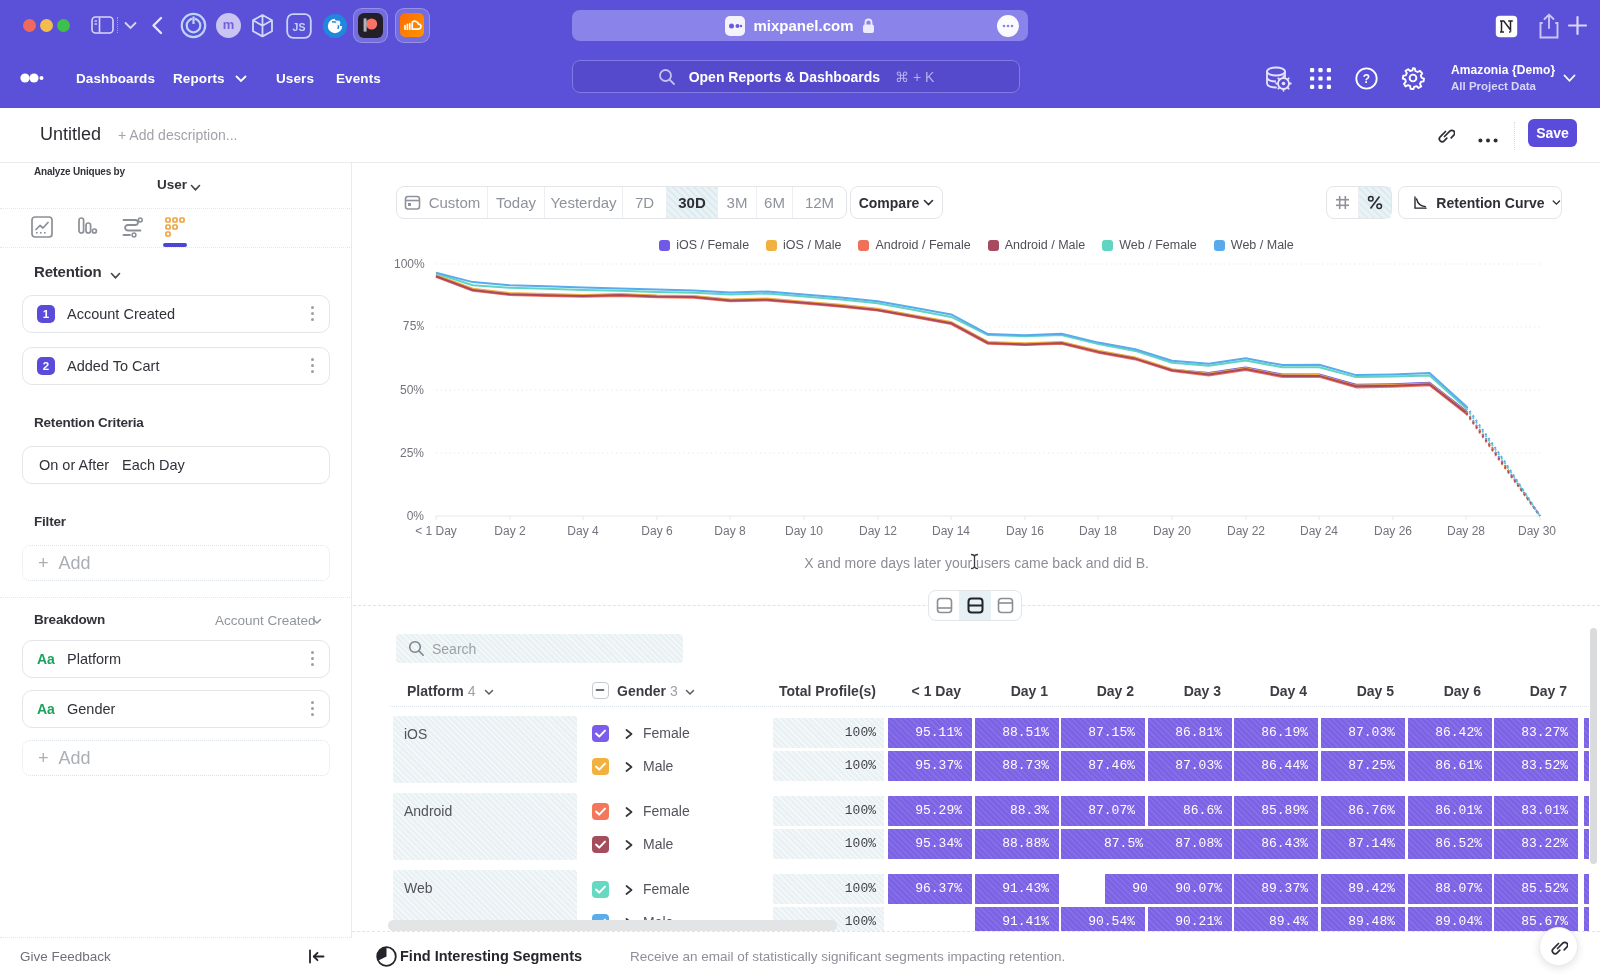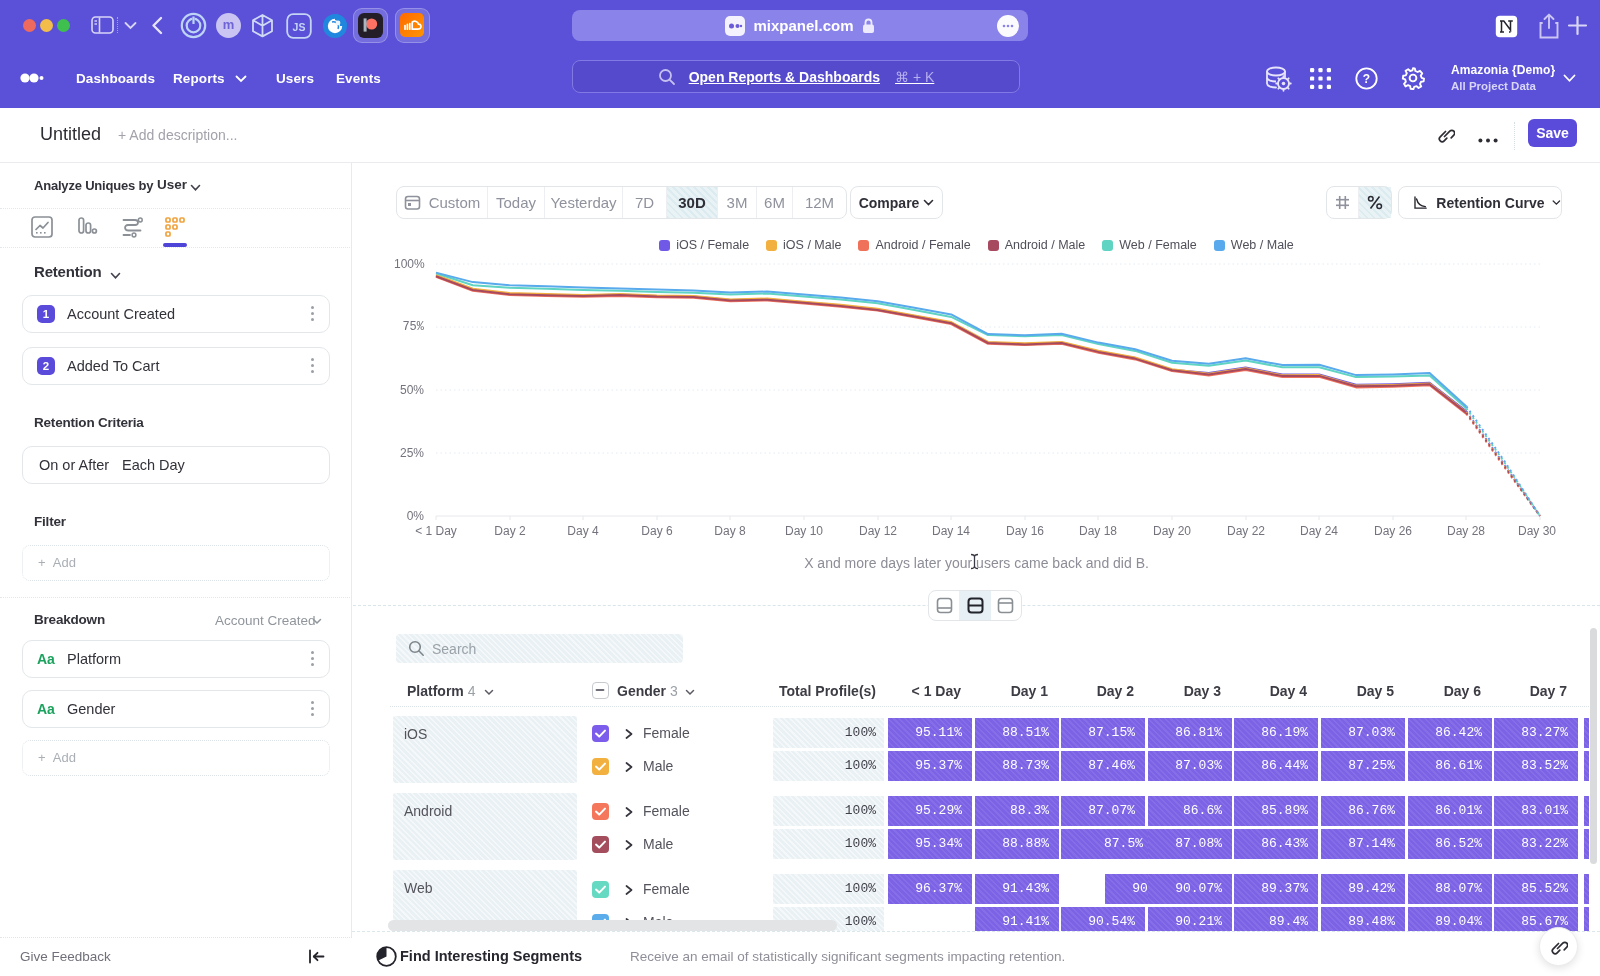--- a/index.html
+++ b/index.html
@@ -5,33 +5,33 @@
 * { margin:0; padding:0; box-sizing:border-box; }
 html,body { width:1600px; height:976px; overflow:hidden; }
 body { font-family:"Liberation Sans", sans-serif; background:#fff; position:relative; }
 .abs { position:absolute; }
 
 .chrome { position:absolute; left:0; top:0; width:1600px; height:52px; background:#5a51d8; }
 .tl { position:absolute; width:13px; height:13px; border-radius:50%; top:19px; }
 .navbar { position:absolute; left:0; top:52px; width:1600px; height:56px; background:#5a51d8; }
 .navlink { position:absolute; top:19px; color:#fff; font-size:13.5px; font-weight:700; letter-spacing:.1px; }
 .urlpill { position:absolute; left:572px; top:10px; width:456px; height:31px; background:#8a83e9; border-radius:8px; display:flex; align-items:center; justify-content:center; color:#fff; font-size:15px; font-weight:700; }
-.searchpill { position:absolute; left:572px; top:8px; width:448px; height:33px; background:#544acb; border:1px solid #8279e4; border-radius:8px; display:flex; align-items:center; justify-content:center; color:#fff; font-size:14px; font-weight:700;text-decoration:underline; }
+.searchpill { position:absolute; left:572px; top:8px; width:448px; height:33px; background:#544acb; border:1px solid #8279e4; border-radius:8px; display:flex; align-items:center; justify-content:center; color:#fff; font-size:14px; font-weight:700; }
 
 .pagehead { position:absolute; left:0; top:108px; width:1600px; height:55px; background:#fff; border-bottom:1px solid #e9ebee; }
 .savebtn { position:absolute; left:1528px; top:11px; width:49px; height:28px; background:#5b4bdb; border-radius:6px; color:#fff; font-size:14px; font-weight:700; text-align:center; line-height:28px; }
 
 .sidebar { position:absolute; left:0; top:163px; width:352px; height:813px; background:#fff; border-right:1px solid #e7ebee; }
 .sb-h { position:absolute; left:34px; font-size:13.5px; font-weight:700; color:#32323a; letter-spacing:-0.2px; }
 .card { position:absolute; left:22px; width:308px; border:1px solid #e3e7ea; border-radius:10px; background:#fff; }
 .kebab { position:absolute; right:14px; top:50%; margin-top:-8px; width:4px; height:16px; }
 .kebab i { display:block; width:3.2px; height:3.2px; border-radius:50%; background:#9aa0a6; margin:0 0 2.6px 0; }
 .badge { position:absolute; left:14px; top:50%; margin-top:-9px; width:18px; height:18px; border-radius:5px; background:#5b4bdb; color:#fff; font-size:11.5px; font-weight:700; text-align:center; line-height:18px; }
 .cardlabel { position:absolute; left:44px; top:50%; margin-top:-9px; font-size:14.5px; color:#32323a; line-height:18px; }
-.addbox { position:absolute; left:22px; width:308px; height:36px; border:1.5px dotted #dde3e7; border-radius:8px; color:#a9afb5; font-size:13px; line-height:34px; padding-left:15px; }
+.addbox { position:absolute; left:22px; width:308px; height:36px; border:1.5px dotted #dde3e7; border-radius:8px; color:#a9afb5; font-size:18px; line-height:34px; padding-left:15px; }
 
 .main { position:absolute; left:353px; top:163px; width:1247px; height:813px; background:#fff; }
 .seg { position:absolute; top:23px; height:33px; border:1px solid #e3e6e9; border-radius:8px; background:#fff; display:flex; }
 .seg .c { height:100%; display:flex; align-items:center; justify-content:center; color:#8f929c; font-size:15px; border-right:1px solid #eceef1; }
 .seg .c:last-child { border-right:none; }
 .seg .active { background:#e9f3f6; background-image:repeating-linear-gradient(45deg, rgba(193,220,229,0.35) 0 2px, transparent 2px 5px); color:#2f2f38; font-weight:700; }
 .btn { position:absolute; top:23px; height:33px; border:1px solid #e3e6e9; border-radius:8px; background:#fff; display:flex; align-items:center; justify-content:center; color:#2f2f38; font-size:14px; font-weight:700; white-space:nowrap; }
 .legend { position:absolute; left:0; top:75px; width:1247px; display:flex; justify-content:center; align-items:center; gap:17px; }
 .legend .it { display:flex; align-items:center; gap:6px; font-size:12.5px; color:#50505a; }
 .legend .sq { width:11px; height:11px; border-radius:3px; }
@@ -221,21 +221,21 @@
   <svg class="abs" style="left:1478px;top:30px" width="20" height="5" viewBox="0 0 20 5">
       <circle cx="2.4" cy="2.4" r="2" fill="#2c2c33"></circle>
       <circle cx="10" cy="2.4" r="2" fill="#2c2c33"></circle>
       <circle cx="17.6" cy="2.4" r="2" fill="#2c2c33"></circle>
     </svg>
   <div class="abs" style="left:1514px;top:14px;height:28px;border-left:1px dotted #d4dde2;"></div>
   <div class="savebtn">Save</div>
 </div>
 
 <div class="sidebar" id="sidebar">
-  <div class="sb-h" style="top:15px;font-size:13px;">Analyze Uniques by</div>
+  <div class="sb-h" style="top:3px;font-size:10px;">Analyze Uniques by</div>
   <div class="abs" style="left:157px;top:14px;font-size:13.5px;font-weight:700;color:#32323a;">User</div>
   <svg class="abs" style="left:190px;top:21px" width="11" height="8" viewBox="0 0 11 8">
       <path d="M1.5 1.5 L5.5 5.8 L9.5 1.5" fill="none" stroke="#42424c" stroke-width="1.6" stroke-linecap="round"></path>
     </svg>
   <div class="abs" style="left:0;top:45px;width:352px;border-top:1px dotted #e2e8ec;"></div>
   <div class="abs" style="left:0;top:84px;width:352px;border-top:1px dotted #e2e8ec;"></div>
   <svg class="abs" style="left:30px;top:52px" width="24" height="24" viewBox="0 0 24 24">
     <rect x="2" y="2" width="20" height="20" rx="3" fill="none" stroke="#8b9096" stroke-width="1.7"></rect>
     <path d="M6 14.5 L10 10.5 L13 13 L18 7.5" fill="none" stroke="#8b9096" stroke-width="1.7" stroke-linecap="round" stroke-linejoin="round"></path>
     <g fill="#8b9096">

